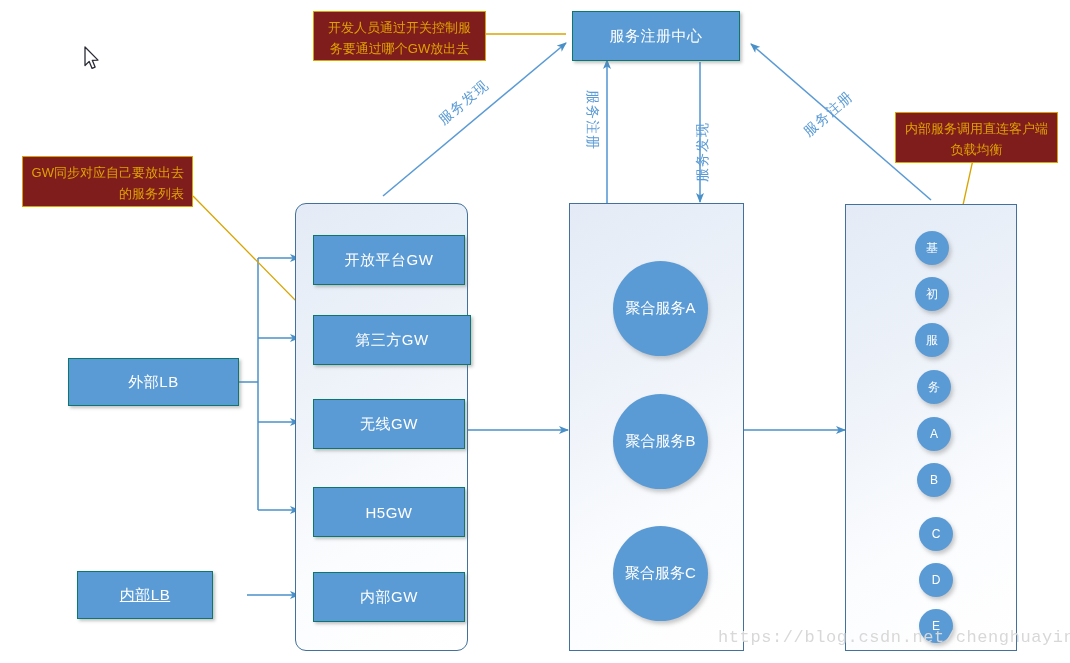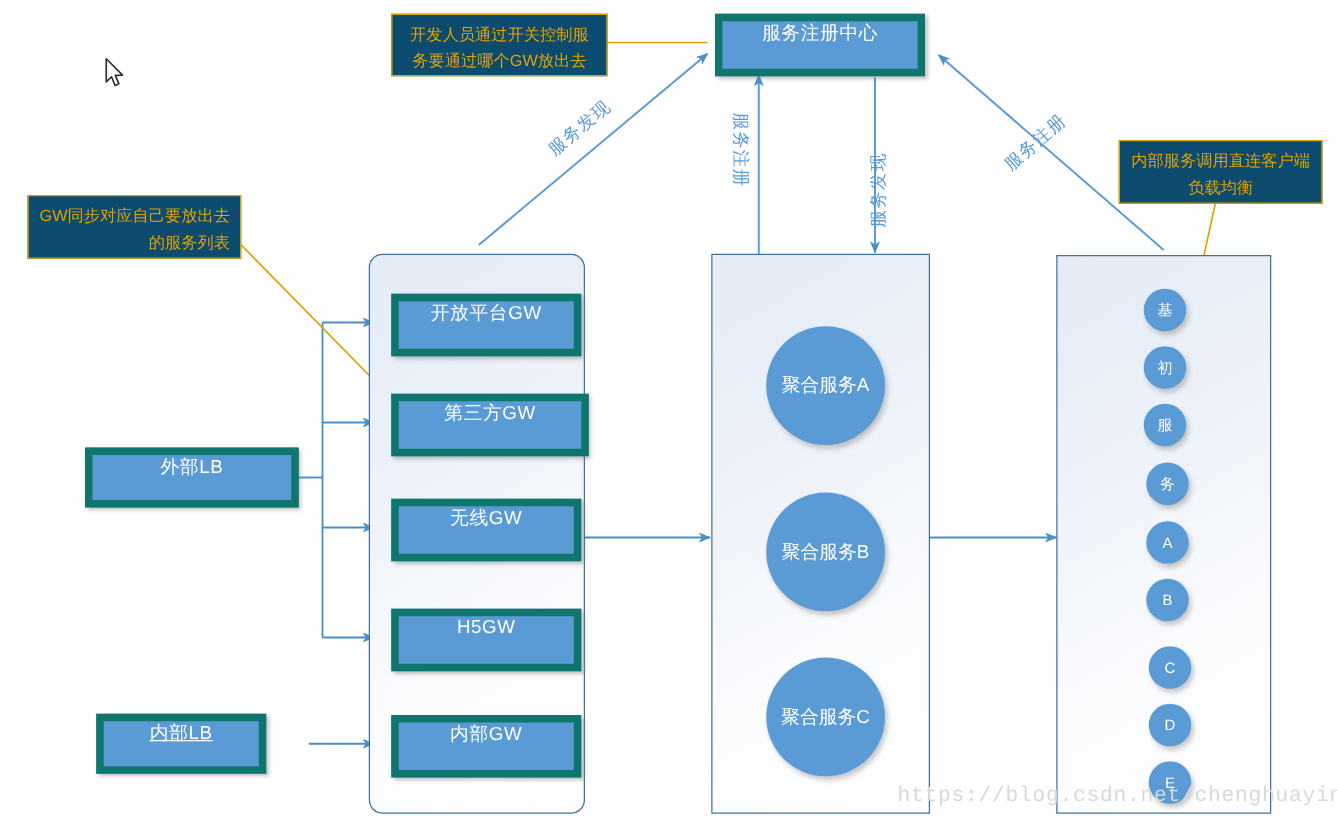--- a/index.html
+++ b/index.html
@@ -14,23 +14,23 @@
     height:663px;
     background:#ffffff;
     overflow:hidden;
   }
   #wires{position:absolute;left:0;top:0;width:1070px;height:663px;pointer-events:none;}
 
   
   .bluebox{
     position:absolute;
     background:#5B9BD5;
-    border:6px solid #0f766e;
-    box-sizing:border-box;
-    display:flex;justify-content:center;
+    border:1px solid #0f766e;
+    box-sizing:border-box;
+    display:flex;align-items:center;justify-content:center;
     color:#ffffff;
     font-size:15px;
     letter-spacing:.5px;
     box-shadow:2px 2px 3px rgba(120,120,120,.45);
   }
   .bluebox.hub{font-size:15px;}
 
   
   .panel{
     position:absolute;
@@ -50,21 +50,21 @@
     box-sizing:border-box;
   }
   .circle.big{font-size:15px;}
   .circle.small{font-size:12px;}
 
   
   .callout{
     position:absolute;
     box-sizing:border-box;
     border:1px solid #D9A400;
-    background:#0c4a6e;
+    background:#7f1d1d;
     color:#E0A200;
     font-size:13px;
     line-height:21px;
     padding:5px 8px;
   }
   .callout.align-right{text-align:right;}
   .callout.align-center{text-align:center;}
 
   
   .edgelabel{

